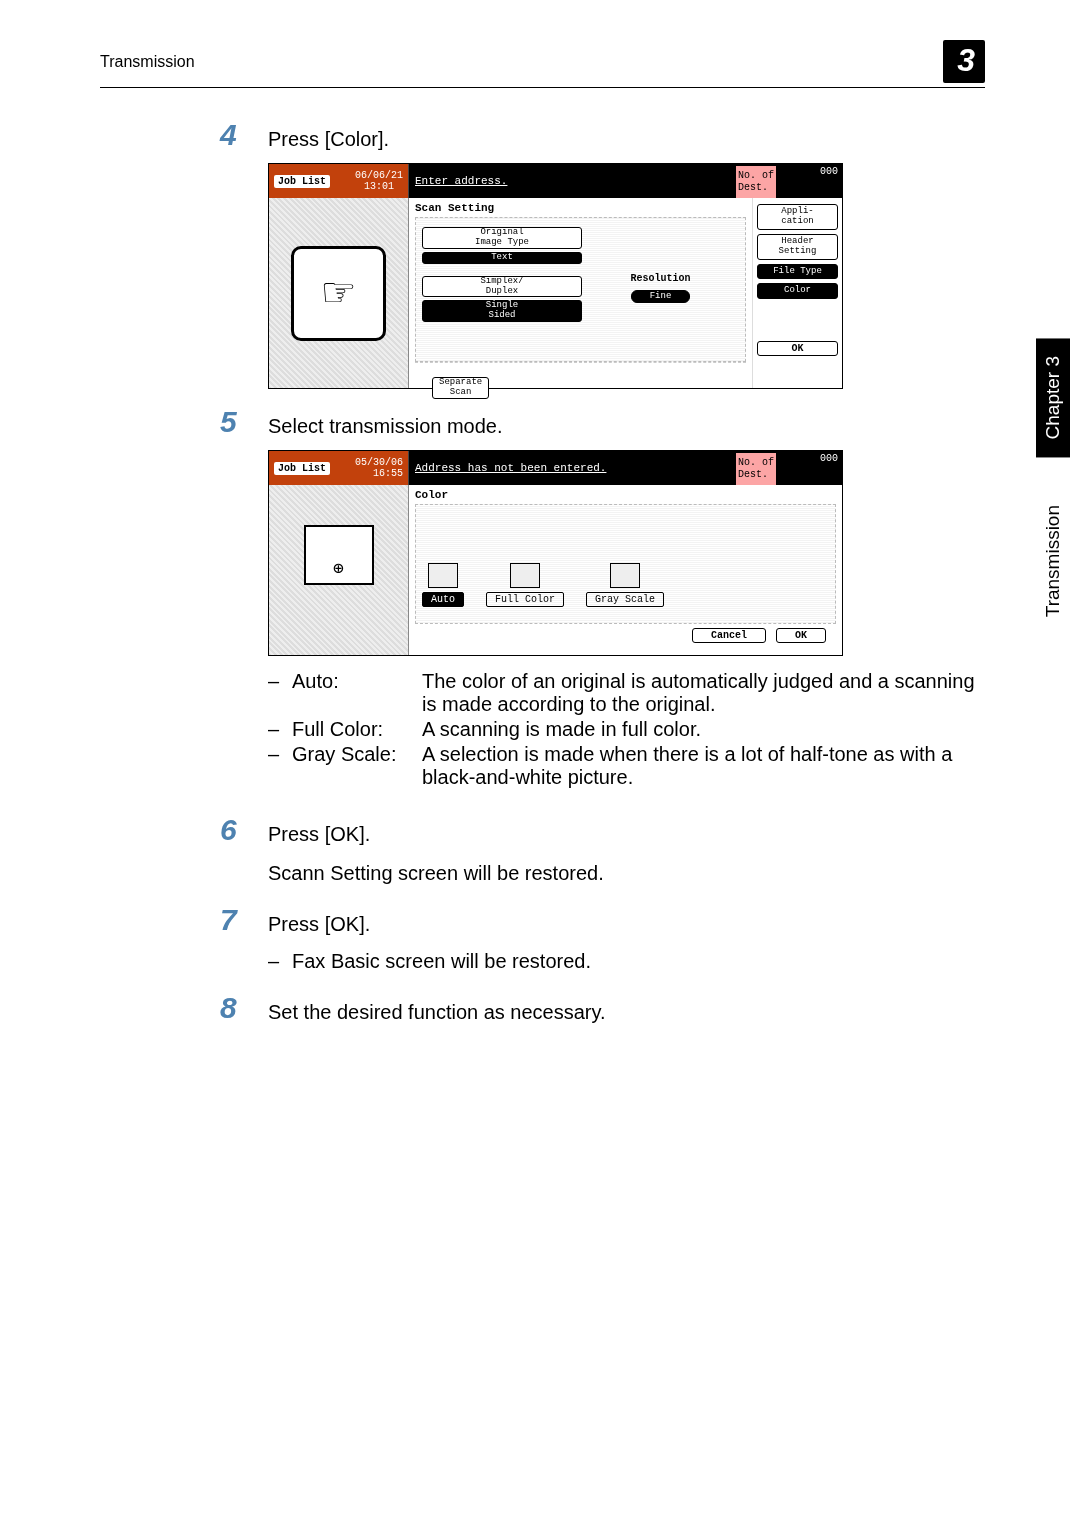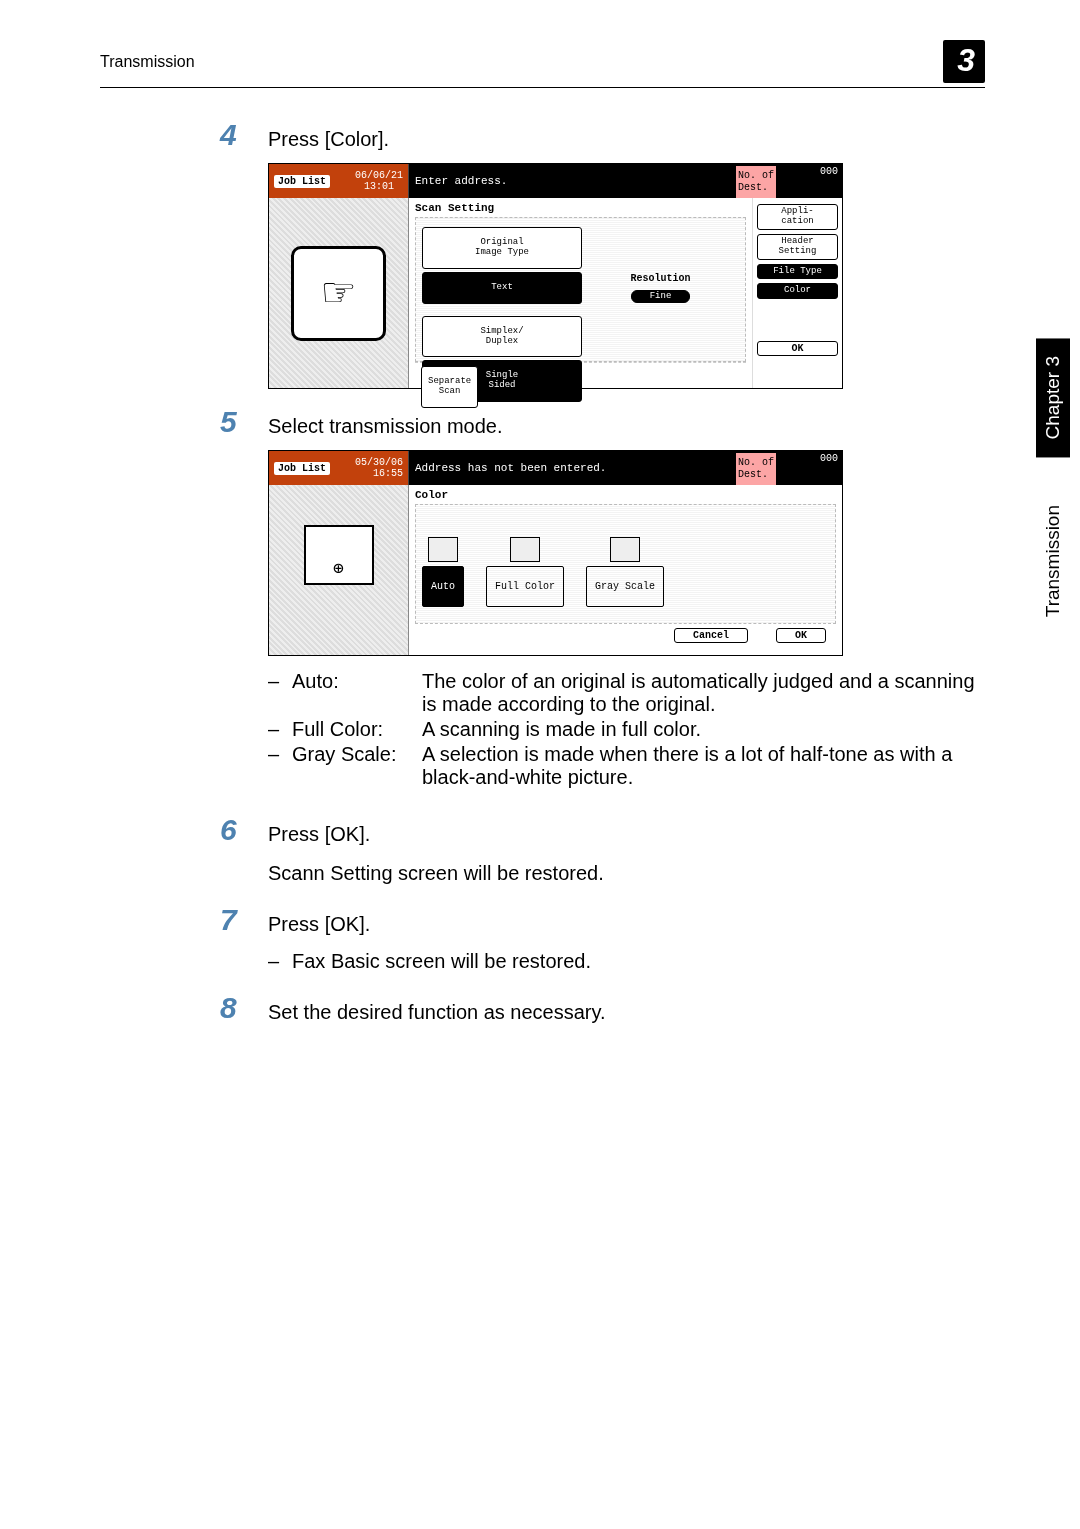--- a/index.html
+++ b/index.html
@@ -90,20 +90,21 @@
       border-radius: 2px;
     }
     .top-msg {
       flex: 1;
       background: #000;
       color: #fff;
       padding: 3px 6px;
       font-size: 11px;
       display: flex;
       align-items: center;
+      text-decoration: underline;
     }
     .top-right {
       width: 110px;
       background: #000;
       color: #fff;
       font-size: 10px;
       padding: 2px 4px;
       line-height: 1.2;
     }
     .top-right .dest-row {
@@ -176,21 +177,21 @@
       height: 145px;
       padding: 6px;
       display: flex;
     }
     .panel-left {
       width: 160px;
     }
     .btn-tiny {
       display: block;
       margin: 3px auto;
-      padding: 10px 6px;
+      padding: 0 6px;
       font-size: 9px;
       text-align: center;
       border: 1px solid #000;
       border-radius: 3px;
       background: #fff;
       white-space: nowrap;
       line-height: 1.1;
     }
     .btn-tiny.dark {
       background: #000;
@@ -260,31 +261,31 @@
       width: 30px;
       height: 25px;
       border: 1px solid #000;
       margin: 0 auto 4px auto;
       background: #eee;
     }
     .color-opt .lbl-btn {
       display: inline-block;
       border: 1px solid #000;
       border-radius: 2px;
-      padding: 14px 8px;
+      padding: 1px 8px;
       font-size: 10px;
     }
     .color-opt .lbl-btn.dark {
       background: #000;
       color: #fff;
     }
     .shot-bottom-btns {
       display: flex;
       justify-content: flex-end;
-      gap: 28px;
+      gap: 10px;
       padding: 4px 10px 6px 0;
     }
 
     .bullet-list {
       margin-top: 14px;
     }
     .bullet-row {
       display: flex;
       margin-bottom: 2px;
     }
@@ -395,21 +396,21 @@
               <span class="btn-tiny dark" style="white-space:pre;">Single
 Sided</span>
             </div>
             <div class="panel-mid">
               <span class="lbl">Resolution</span>
               <span class="btn-tiny dark" style="padding:1px 18px;border-radius:6px;">Fine</span>
             </div>
           </div>
           <div class="shot-footer">
             <div class="left-footer">
-              <span class="btn-tiny" style="margin:0; white-space:pre; display:inline-block;">Separate
+              <span class="btn-tiny" style="margin:11px; white-space:pre; display:inline-block;">Separate
 Scan</span>
             </div>
           </div>
         </div>
         <div class="shot-right">
           <span class="r-btn" style="white-space:pre;">Appli-
 cation</span>
           <span class="r-btn" style="white-space:pre;">Header
 Setting</span>
           <span class="r-btn dark">File Type</span>

